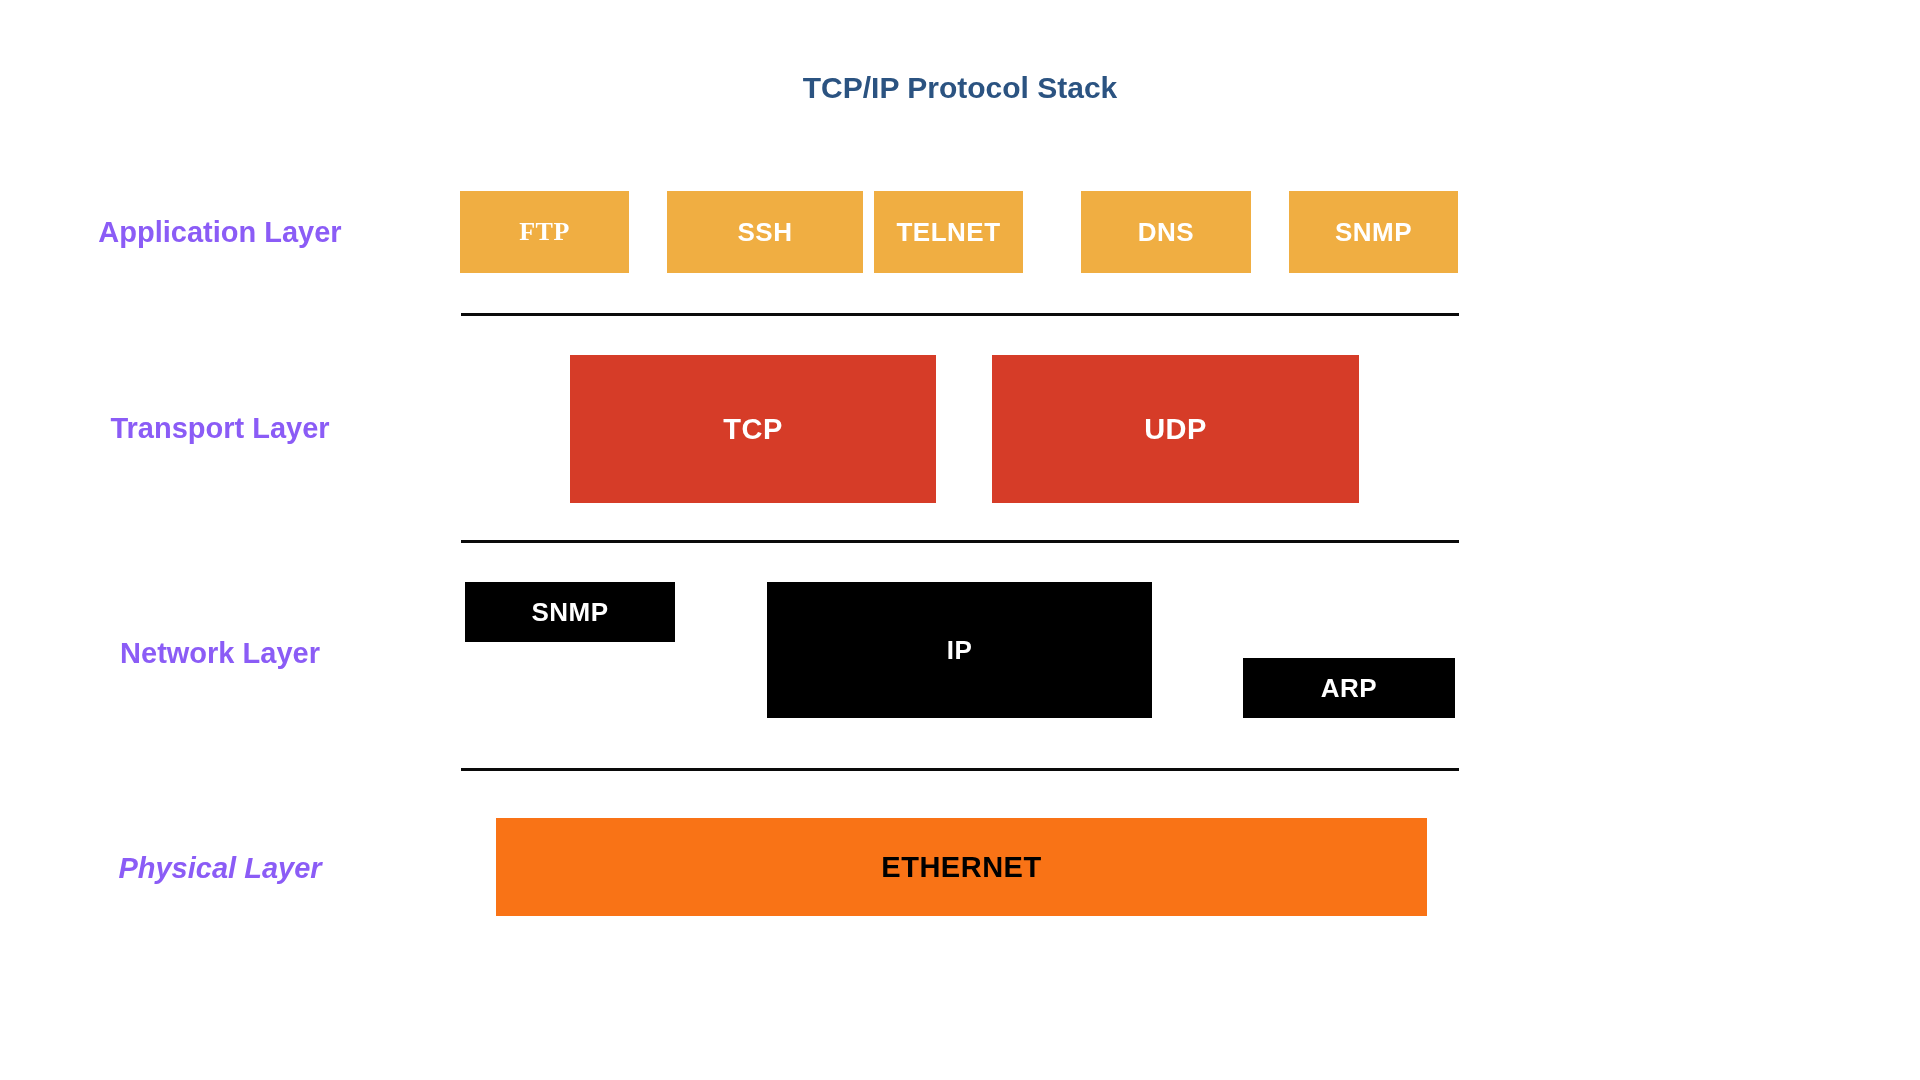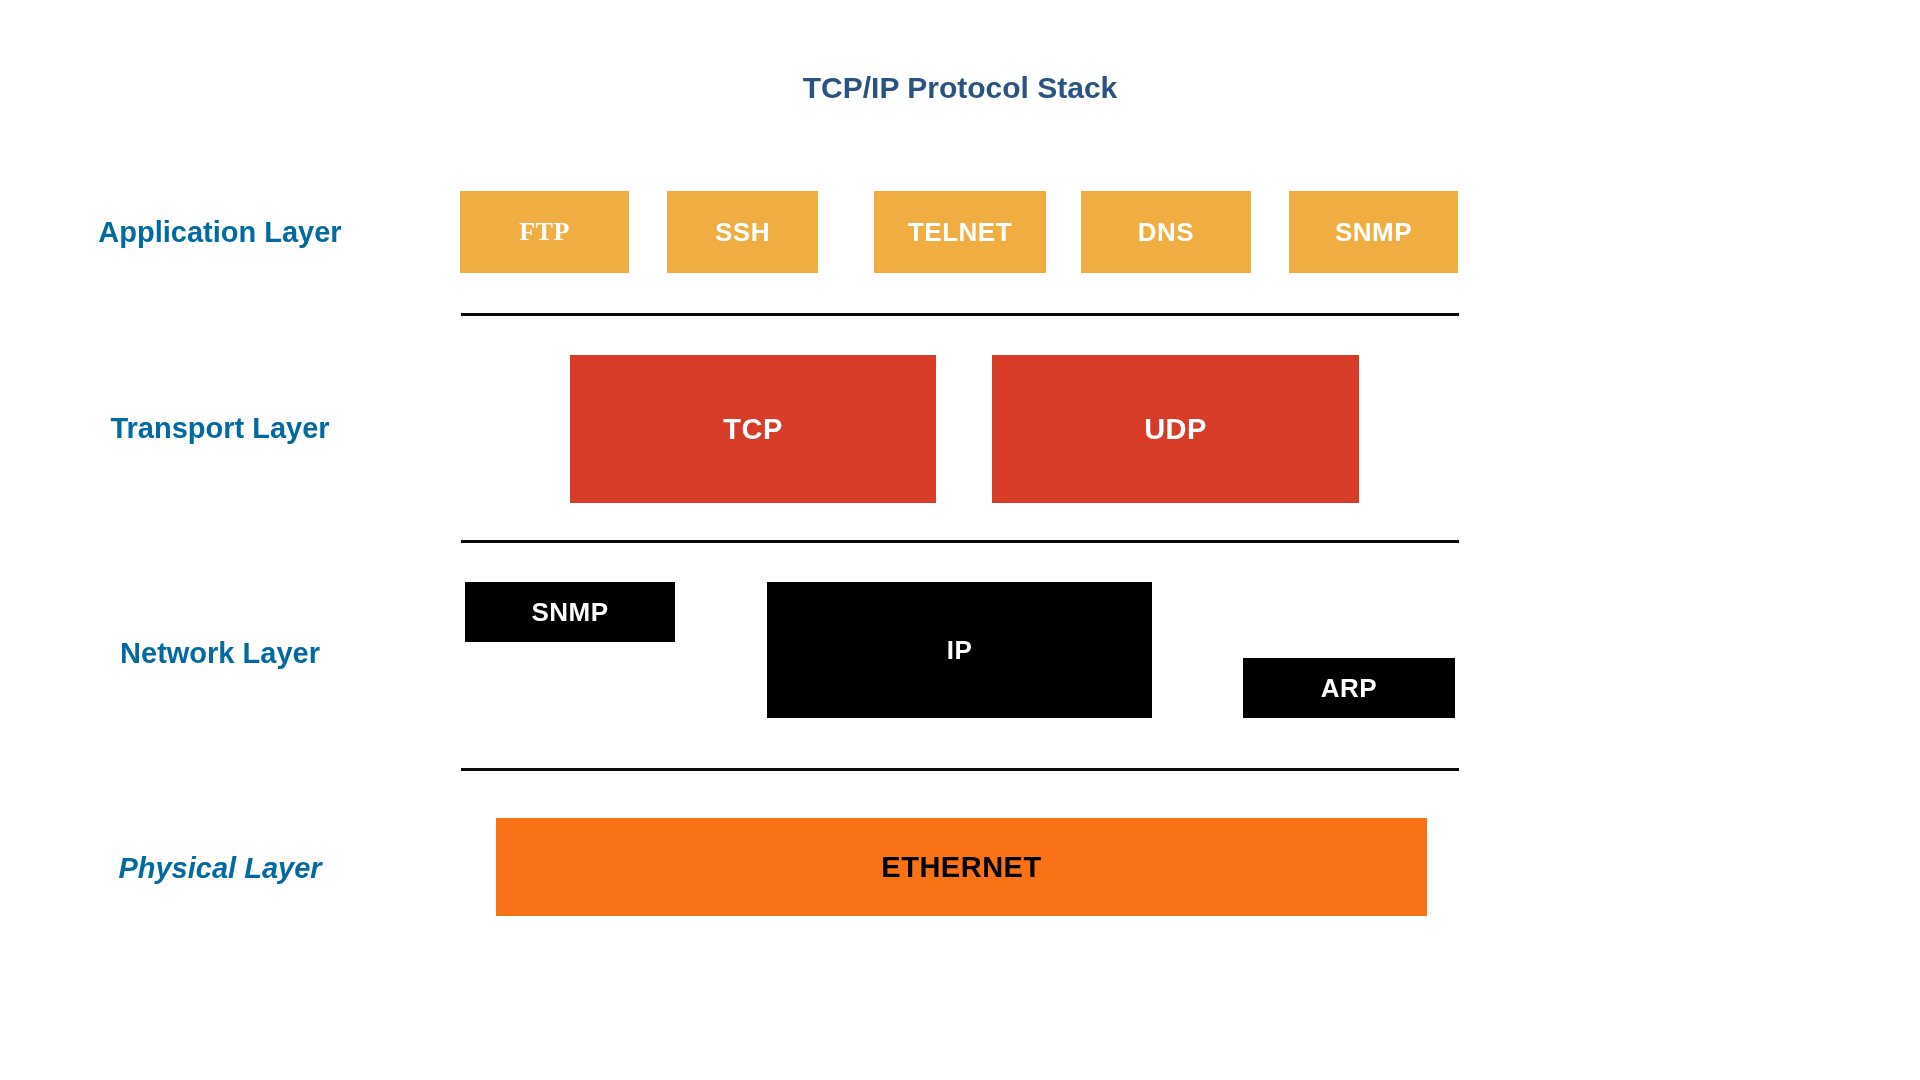--- a/index.html
+++ b/index.html
@@ -22,21 +22,21 @@
     font-weight: bold;
     color: #2B5381;
   }
   .layer-label {
     position: absolute;
     left: 60px;
     width: 320px;
     text-align: center;
     font-size: 29px;
     font-weight: bold;
-    color: #0369a1;
+    color: #8b5cf6;
     line-height: 34px;
   }
   .label-application { top: 215px; }
   .label-transport  { top: 411px; }
   .label-network    { top: 636px; }
   .label-physical   { top: 851px; font-style: italic; }
 
   .proto {
     position: absolute;
     display: flex;
@@ -44,22 +44,22 @@
     justify-content: center;
     font-weight: bold;
     letter-spacing: 0.5px;
   }
   .app      { background: #F0AE42; color: #ffffff; top: 191px; height: 82px;  font-size: 26px; }
   .transport{ background: #D63C28; color: #ffffff; top: 355px; height: 148px; font-size: 29px; }
   .network  { background: #000000; color: #ffffff; font-size: 26px; }
   .physical { background: #f97316; color: #000000; font-size: 29px; }
 
   .pos-ftp      { left: 460px;  width: 169px; font-family: Liberation Serif, serif; }
-  .pos-ssh      { left: 667px;  width: 151px; }
-  .pos-telnet   { left: 874px;  width: 172px; }
+  .pos-ssh      { left: 667px;  width: 196px; }
+  .pos-telnet   { left: 874px;  width: 149px; }
   .pos-dns      { left: 1081px; width: 170px; }
   .pos-snmp     { left: 1289px; width: 169px; }
 
   .pos-tcp      { left: 570px;  width: 366px; }
   .pos-udp      { left: 992px;  width: 367px; }
 
   .pos-icmp     { left: 465px;  top: 582px; width: 210px; height: 60px; }
   .pos-ip       { left: 767px;  top: 582px; width: 385px; height: 136px; }
   .pos-arp      { left: 1243px; top: 658px; width: 212px; height: 60px; }
 

